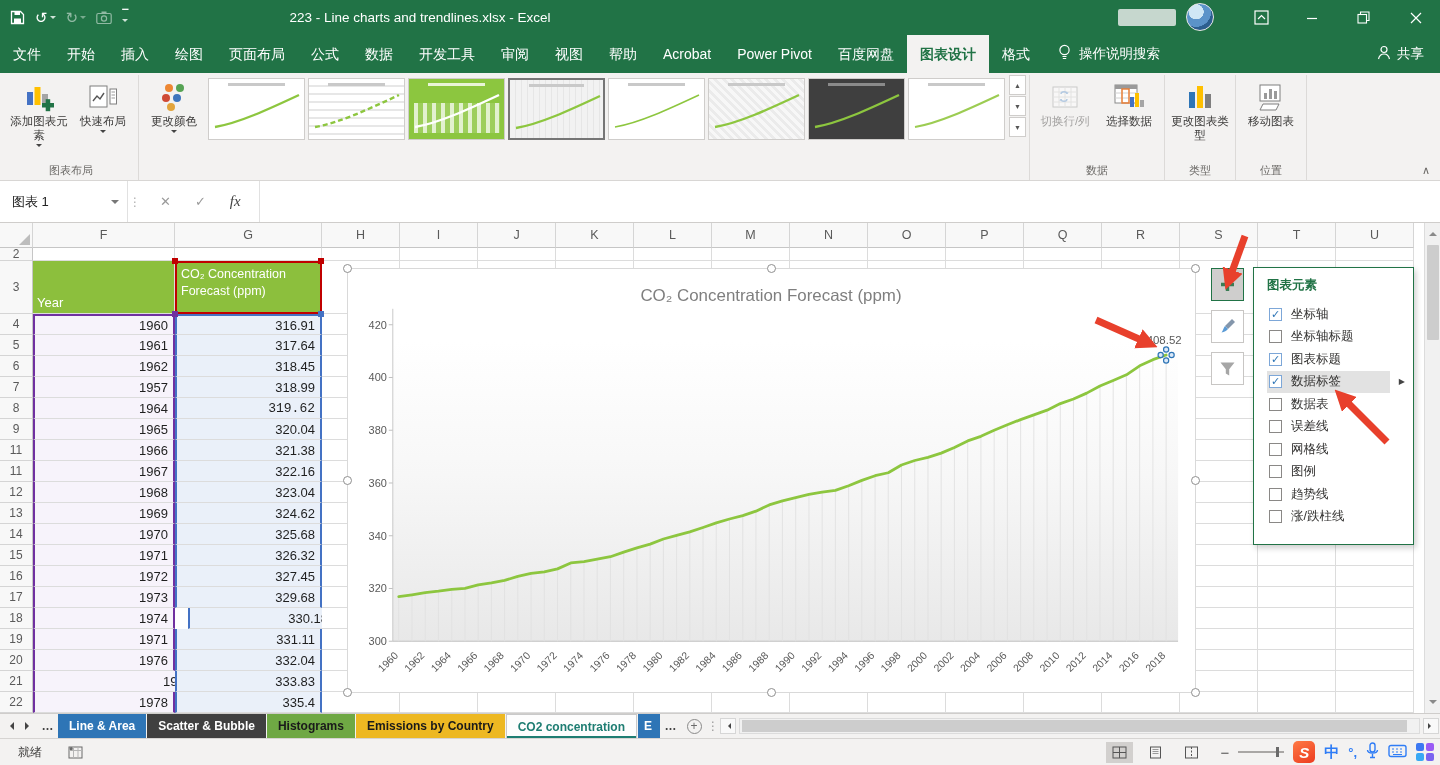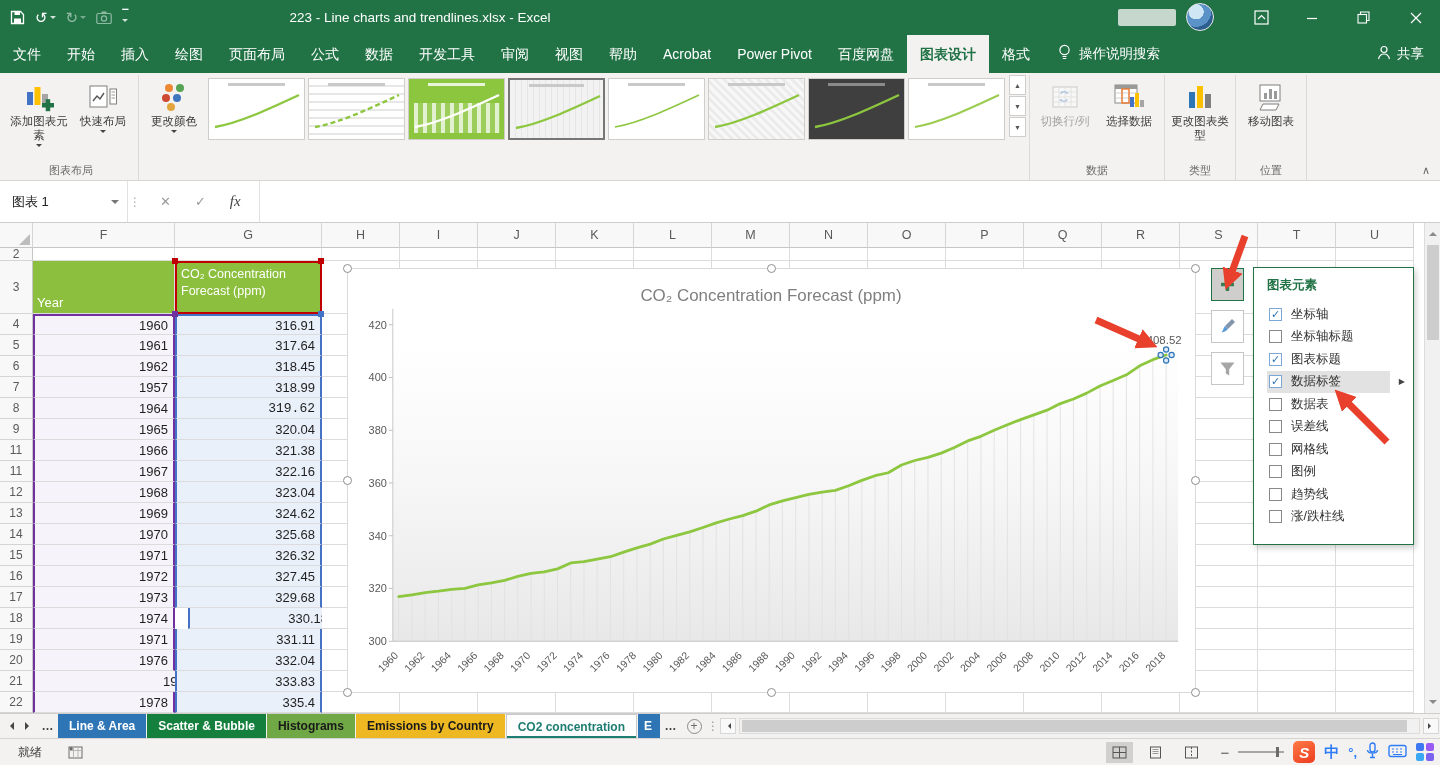--- a/index.html
+++ b/index.html
@@ -1028,21 +1028,21 @@
   <div class="sheetbar">
     <div class="snav">
         <span class="tri-l"></span>
       </div>
     <div class="snav">
         <span class="tri-r"></span>
       </div>
     <div class="sdots">…</div>
     <div id="sheet-tabs">
         <div class="stab" style="background: rgb(46, 117, 182); color: rgb(255, 255, 255);">Line &amp; Area</div>
-        <div class="stab" style="background: #15803d; color: rgb(255, 255, 255);">Scatter &amp; Bubble</div>
+        <div class="stab" style="background: #404040; color: rgb(255, 255, 255);">Scatter &amp; Bubble</div>
         <div class="stab" style="background: rgb(111, 168, 68); color: rgb(26, 26, 26);">Histograms</div>
         <div class="stab" style="background: rgb(237, 184, 34); color: rgb(26, 26, 26);">Emissions by Country</div>
         <div class="stab active" style="background: rgb(253, 253, 253); color: rgb(30, 125, 114);">CO2 concentration</div>
         <div class="stab partial" style="background: rgb(46, 117, 182); color: rgb(255, 255, 255);">E</div>
       </div>
     <div class="sdots">…</div>
     <div class="addsheet">
         <span class="circ">+</span>
       </div>
     <div class="vsep">⋮</div>

